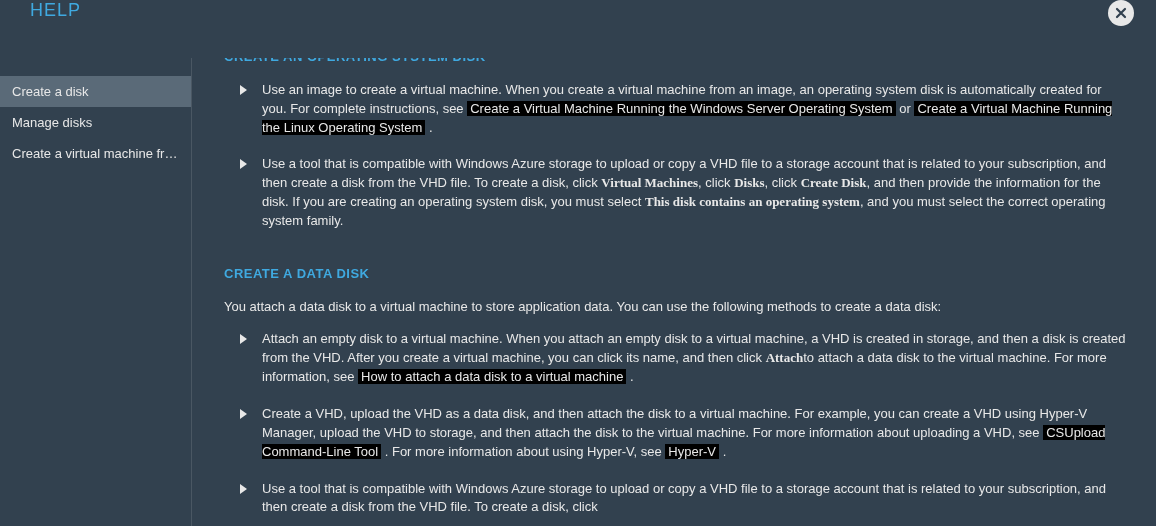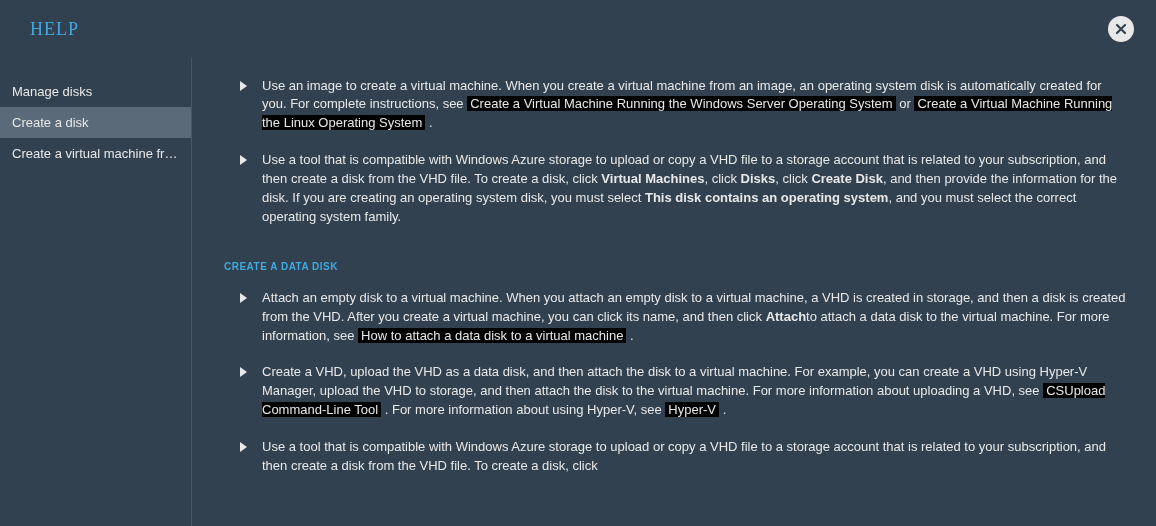--- a/index.html
+++ b/index.html
@@ -6,24 +6,23 @@
   html, body { width: 1156px; height: 526px; overflow: hidden; }
   body {
     background: #32414f;
     font-family: "Segoe UI", Arial, sans-serif;
     color: #e8e8e8;
     font-size: 13px;
   }
   .header {
     height: 58px;
     display: flex;
-    align-items: center;
+    align-items: flex-start;
     justify-content: space-between;
     padding: 0 22px 0 30px;
-    font-family: Liberation Serif, serif;
   }
   .header-title {
     color: #3fa9e0;
     font-size: 18px;
     font-weight: 400;
     letter-spacing: 1px;
   }
   .close-btn {
     width: 26px;
     height: 26px;
@@ -60,21 +59,21 @@
     flex: 1;
     padding: 0 30px 0 32px;
     overflow: hidden;
     line-height: 1.45;
   }
   .content-inner {
     margin-top: -10px;
   }
   .sec-title {
     color: #3fa9e0;
-    font-size: 10px;
+    font-size: 13px;
     font-weight: 700;
     letter-spacing: 0.5px;
     margin: 34px 0 14px 0;
   }
   .sec-title.cut {
     margin-top: 0;
   }
   .intro {
     margin-bottom: 14px;
   }
@@ -91,55 +90,56 @@
     width: 0; height: 0;
     border-top: 5px solid transparent;
     border-bottom: 5px solid transparent;
     border-left: 7px solid #e8e8e8;
   }
   .lnk {
     background: #000000;
     padding: 0 3px;
     cursor: pointer;
   }
-  b { font-weight: 700; }
+  b { font-weight: 700; font-family: Liberation Serif, serif; }
 </style>
 </head>
 <body>
 
 <div class="header">
   <div class="header-title">HELP</div>
   <div class="close-btn">
     <svg width="12" height="12" viewBox="0 0 12 12">
       <path d="M2 2 L10 10 M10 2 L2 10" stroke="#32414f" stroke-width="2.2" stroke-linecap="round"></path>
     </svg>
   </div>
 </div>
 
 <div class="body">
   <div class="sidebar">
+    <div class="nav-item active">Create a disk</div>
     <div class="nav-item">Manage disks</div>
-    <div class="nav-item active">Create a disk</div>
     <div class="nav-item">Create a virtual machine from...</div>
   </div>
 
   <div class="content">
     <div class="content-inner">
 
       <div class="sec-title cut">CREATE AN OPERATING SYSTEM DISK</div>
       <ul class="bullets">
         <li>
           <span>Use an image to create a virtual machine. When you create a virtual machine from an image, an operating system disk is automatically created for you. For complete instructions, see </span><span class="lnk">Create a Virtual Machine Running the Windows Server Operating System</span><span> or </span><span class="lnk">Create a Virtual Machine Running the Linux Operating System</span><span> .</span>
         </li>
         <li>
           <span>Use a tool that is compatible with Windows Azure storage to upload or copy a VHD file to a storage account that is related to your subscription, and then create a disk from the VHD file. To create a disk, click </span><b>Virtual Machines</b><span>, click </span><b>Disks</b><span>, click </span><b>Create Disk</b><span>, and then provide the information for the disk. If you are creating an operating system disk, you must select </span><b>This disk contains an operating system</b><span>, and you must select the correct operating system family.</span>
         </li>
       </ul>
 
       <div class="sec-title">CREATE A DATA DISK</div>
+      <div class="intro">You attach a data disk to a virtual machine to store application data. You can use the following methods to create a data disk:</div>
       <ul class="bullets">
         <li>
           <span>Attach an empty disk to a virtual machine. When you attach an empty disk to a virtual machine, a VHD is created in storage, and then a disk is created from the VHD. After you create a virtual machine, you can click its name, and then click </span><b>Attach</b><span>to attach a data disk to the virtual machine. For more information, see </span><span class="lnk">How to attach a data disk to a virtual machine</span><span> .</span>
         </li>
         <li>
           <span>Create a VHD, upload the VHD as a data disk, and then attach the disk to a virtual machine. For example, you can create a VHD using Hyper-V Manager, upload the VHD to storage, and then attach the disk to the virtual machine. For more information about uploading a VHD, see </span><span class="lnk">CSUpload Command-Line Tool</span><span> . For more information about using Hyper-V, see </span><span class="lnk">Hyper-V</span><span> .</span>
         </li>
         <li>
           <span>Use a tool that is compatible with Windows Azure storage to upload or copy a VHD file to a storage account that is related to your subscription, and then create a disk from the VHD file. To create a disk, click </span>
         </li>

